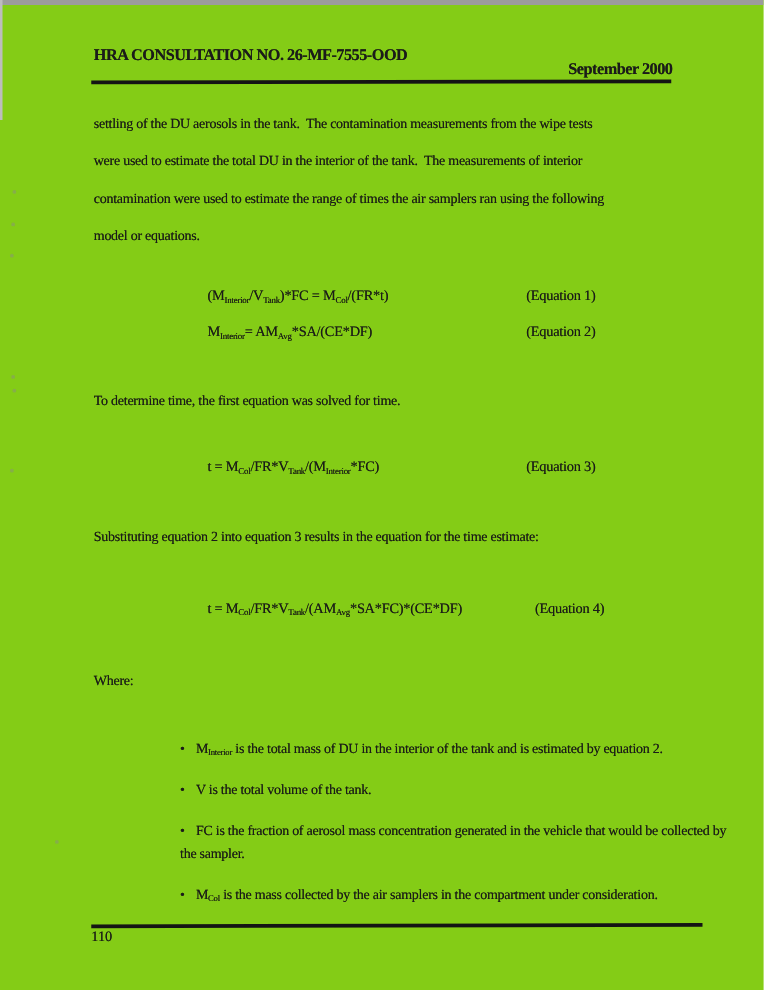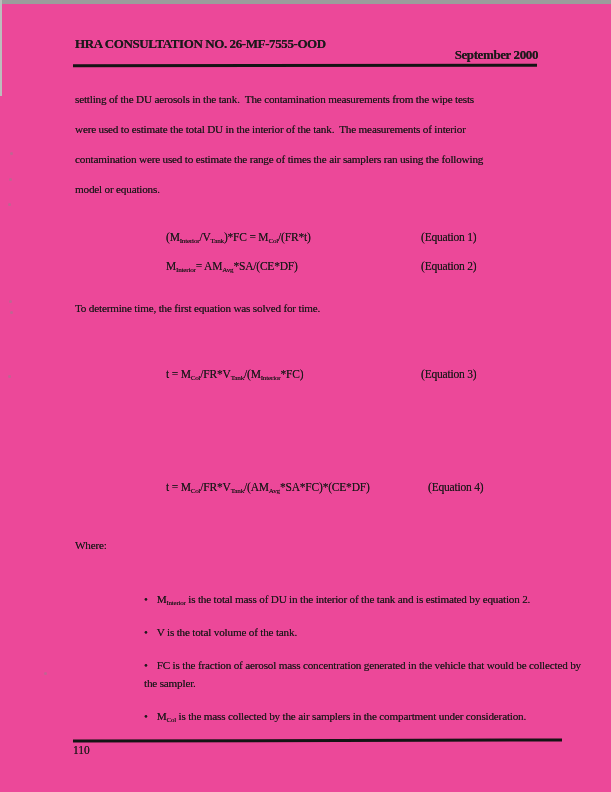--- a/index.html
+++ b/index.html
@@ -1,20 +1,20 @@
 <!DOCTYPE html>
 <html><head>
 <meta charset="utf-8">
 <style>
   html, body { margin: 0; padding: 0; background: #ffffff; }
   .page {
     position: relative;
     width: 611px;
     height: 792px;
-    background: #ec4899;
+    background: #84cc16;
     font-family: "Liberation Serif", "DejaVu Serif", serif;
     color: #1b1b1b;
     overflow: hidden;
   }
   .scan-top-band {
     position: absolute; top: 0; left: 0; width: 611px; height: 4px;
     background: #9c9c9c;
   }
   .scan-left-line {
     position: absolute; top: 0; left: 0; width: 2px; height: 96px;
@@ -105,27 +105,28 @@
 
   <div class="eq-row doc-text" style="top:229px;">
     <span class="eq-formula"><span>(M</span><sub>Interior</sub><span>/V</span><sub>Tank</sub><span>)*FC = M</span><sub>Col</sub><span>/(FR*t)</span></span>
     <span class="eq-label">(Equation 1)</span>
   </div>
   <div class="eq-row doc-text" style="top:258px;padding-left:15px;">
     <span class="eq-formula"><span>M</span><sub>Interior</sub><span>= AM</span><sub>Avg</sub><span>*SA/(CE*DF)</span></span>
     <span class="eq-label">(Equation 2)</span>
   </div>
 
-  <div class="single-line doc-text" style="top:302px;">To determine time, the first equation was solved for time.</div>
+  <div class="single-line doc-text" style="top:315px;">To determine time, the first equation was solved for time.</div>
 
   <div class="eq-row doc-text" style="top:366px;">
     <span class="eq-formula"><span>t = M</span><sub>Col</sub><span>/FR*V</span><sub>Tank</sub><span>/(M</span><sub>Interior</sub><span>*FC)</span></span>
     <span class="eq-label">(Equation 3)</span>
   </div>
 
+  <div class="single-line doc-text" style="top:424px;">Substituting equation 2 into equation 3 results in the equation for the time estimate:</div>
 
   <div class="eq-row doc-text" style="top:479px;">
     <span class="eq-formula"><span>t = M</span><sub>Col</sub><span>/FR*V</span><sub>Tank</sub><span>/(AM</span><sub>Avg</sub><span>*SA*FC)*(CE*DF)</span></span>
     <span class="eq-label" style="left:412px;">(Equation 4)</span>
   </div>
 
   <div class="single-line doc-text" style="top:539px;">Where:</div>
 
   <div class="bullet-list doc-text">
     <div class="bullet-item">

